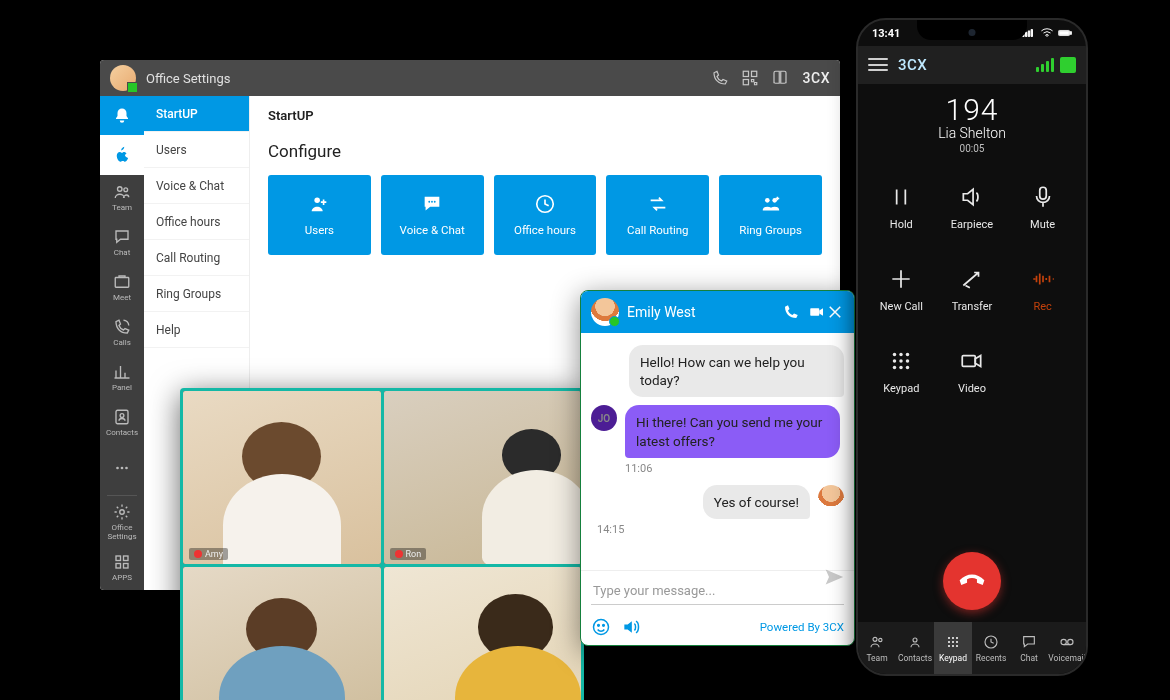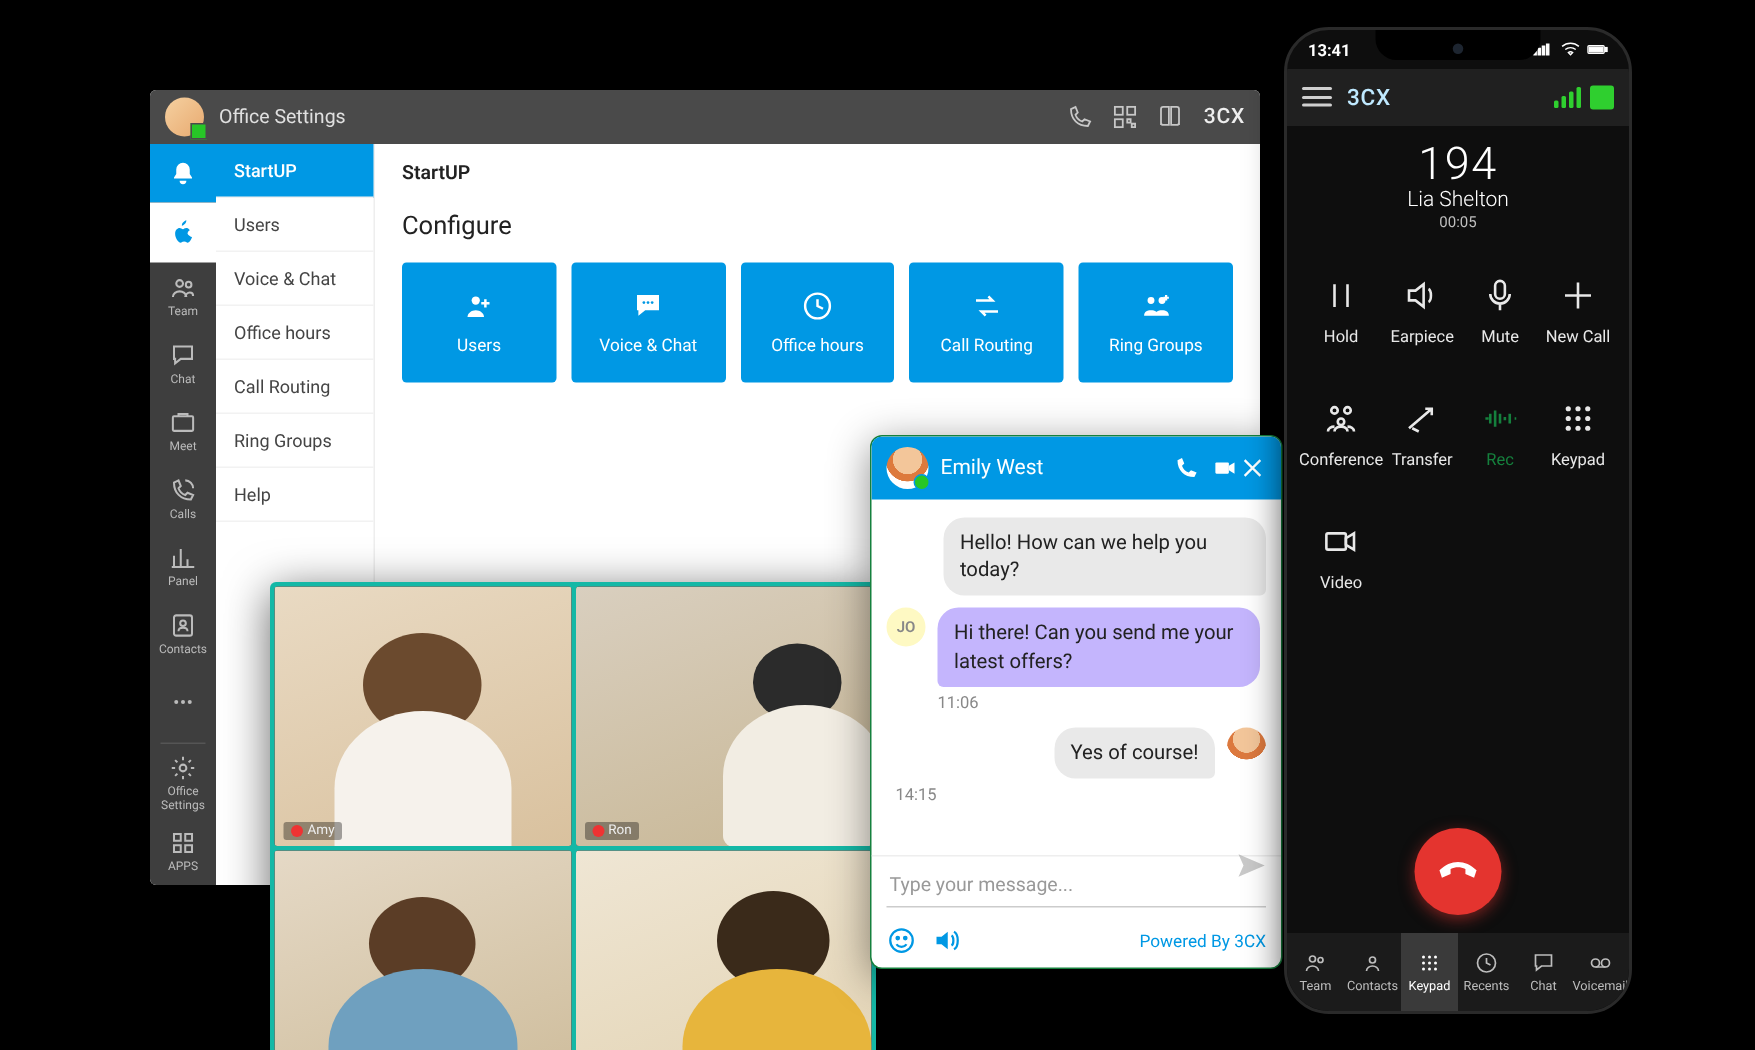--- a/index.html
+++ b/index.html
@@ -78,23 +78,23 @@
   }
   .chat-hdr { height:42px; background:#0098e4; display:flex; align-items:center; padding:0 10px; color:#fff; }
   .chat-av { width:28px; height:28px; border-radius:50%; background:radial-gradient(circle at 50% 30%,#f3c69a 0 40%,#dd7a3d 41% 60%,#fff 61% 100%); position:relative; margin-right:8px; }
   .chat-av::after { content:""; position:absolute; bottom:-1px; right:-1px; width:9px; height:9px; background:#27c627; border:1.5px solid #0098e4; border-radius:50%; }
   .chat-name { font-size:14px; flex:1; }
   .chat-hdr-icon { width:18px; height:18px; margin-left:8px; cursor:pointer; }
   .chat-hdr-icon svg { width:100%; height:100%; }
   .chat-body { flex:1; padding:12px 10px 4px; overflow:auto; font-size:13.5px; }
   .bubble { max-width:85%; padding:8px 11px; border-radius:14px; margin-bottom:8px; line-height:1.35; }
   .bub-out { background:#e9e9e9; color:#222; border-bottom-right-radius:4px; margin-left:auto; }
-  .bub-in  { background:#c4b5fd; color:#222; border-bottom-left-radius:4px; }
+  .bub-in  { background:#8b5cf6; color:#222; border-bottom-left-radius:4px; }
   .msg-row { display:flex; align-items:flex-start; gap:8px; margin-bottom:4px; }
-  .msg-av { width:26px; height:26px; border-radius:50%; background:#fef9c3; color:#888; font-size:10px; font-weight:600; display:flex; align-items:center; justify-content:center; flex-shrink:0; }
+  .msg-av { width:26px; height:26px; border-radius:50%; background:#4c1d95; color:#888; font-size:10px; font-weight:600; display:flex; align-items:center; justify-content:center; flex-shrink:0; }
   .msg-av.photo { background:radial-gradient(circle at 50% 30%,#f3c69a 0 40%,#dc793e 41% 60%,#fff 61% 100%); }
   .ts { font-size:11px; color:#888; margin:2px 0 10px 34px; }
   .ts.right { text-align:left; margin-left:6px; }
   .chat-input { border-top:1px solid #eee; padding:8px 10px 6px; }
   .chat-input input { width:100%; border:none; border-bottom:1px solid #ccc; padding:4px 28px 6px 2px; font-size:13px; outline:none; color:#555; }
   .chat-input input::placeholder { color:#999; }
   .chat-foot { display:flex; align-items:center; padding:6px 10px 8px; }
   .cf-icon { width:20px; height:20px; margin-right:10px; cursor:pointer; }
   .cf-icon svg { width:100%; height:100%; fill:none; stroke:#0098e4; stroke-width:1.8; }
   .cf-icon.fill svg { fill:#0098e4; stroke:none; }
@@ -128,23 +128,23 @@
   .signal-bars span { width:3px; background:#2fcf2f; border-radius:1px; }
   .signal-bars span:nth-child(1){height:5px} .signal-bars span:nth-child(2){height:8px}
   .signal-bars span:nth-child(3){height:11px} .signal-bars span:nth-child(4){height:14px}
   .presence-sq { width:16px; height:16px; background:#2fcf2f; border-radius:2px; }
 
   .call-info { text-align:center; color:#fff; padding:8px 0 6px; }
   .call-ext  { font-size:30px; font-weight:300; letter-spacing:1px; }
   .call-name { font-size:14px; margin-top:-2px; font-weight:300; }
   .call-time { font-size:10px; color:#bfbfbf; margin-top:2px; }
 
-  .btn-grid { flex:1; padding:6px 8px 0; display:grid; grid-template-columns:repeat(4,1fr); grid-auto-rows:82px; color:#e8e8e8;text-align:center; }
+  .btn-grid { flex:1; padding:6px 8px 0; display:grid; grid-template-columns:repeat(3,1fr); grid-auto-rows:82px; color:#e8e8e8;text-align:center; }
   .pbtn { display:flex; flex-direction:column; align-items:center; justify-content:center; gap:8px; cursor:pointer; }
-  .pbtn.disabled { color:#15803d; cursor:default; }
+  .pbtn.disabled { color:#c2410c; cursor:default; }
   .pbtn .pi { width:26px; height:26px; }
   .pbtn .pi svg { width:100%; height:100%; fill:none; stroke:currentColor; stroke-width:1.6; }
   .pbtn .pi.fill svg { fill:currentColor; stroke:none; }
   .pbtn .pl { font-size:11px; }
 
   .hang-row { display:flex; justify-content:center; padding:4px 0 12px; }
   .hang-btn { width:58px; height:58px; background:#e4342f; border-radius:50%; display:flex; align-items:center; justify-content:center; cursor:pointer; box-shadow:0 3px 10px rgba(228,52,47,.5); }
   .hang-btn svg { width:28px; height:28px; fill:#fff; transform:rotate(135deg); }
 
   .phone-tabs { height:52px; background:#1b1b1b; display:flex; }
@@ -473,29 +473,20 @@
       <div class="pl">Mute</div>
     </div>
     <div class="pbtn">
       <div class="pi"><svg viewBox="0 0 24 24">
             <path d="M12 4v16M4 12h16"></path>
           </svg></div>
       <div class="pl">New Call</div>
     </div>
     <div class="pbtn">
       <div class="pi"><svg viewBox="0 0 24 24">
-            <circle cx="8" cy="7" r="2"></circle>
-            <circle cx="16" cy="7" r="2"></circle>
-            <circle cx="12" cy="14" r="2"></circle>
-            <path d="M4 20c0-2 2-3 4-3M20 20c0-2-2-3-4-3M8 20c0-2 2-3 4-3s4 1 4 3"></path>
-          </svg></div>
-      <div class="pl">Conference</div>
-    </div>
-    <div class="pbtn">
-      <div class="pi"><svg viewBox="0 0 24 24">
             <path d="M4 18L18 6M14 6h4v4M6 18l4 2"></path>
           </svg></div>
       <div class="pl">Transfer</div>
     </div>
     <div class="pbtn disabled">
       <div class="pi"><svg viewBox="0 0 24 24">
             <path d="M3 12h2M6 9v6M9 7v10M12 9v6M15 11v2M18 9v6M21 12h1"></path>
           </svg></div>
       <div class="pl">Rec</div>
     </div>

